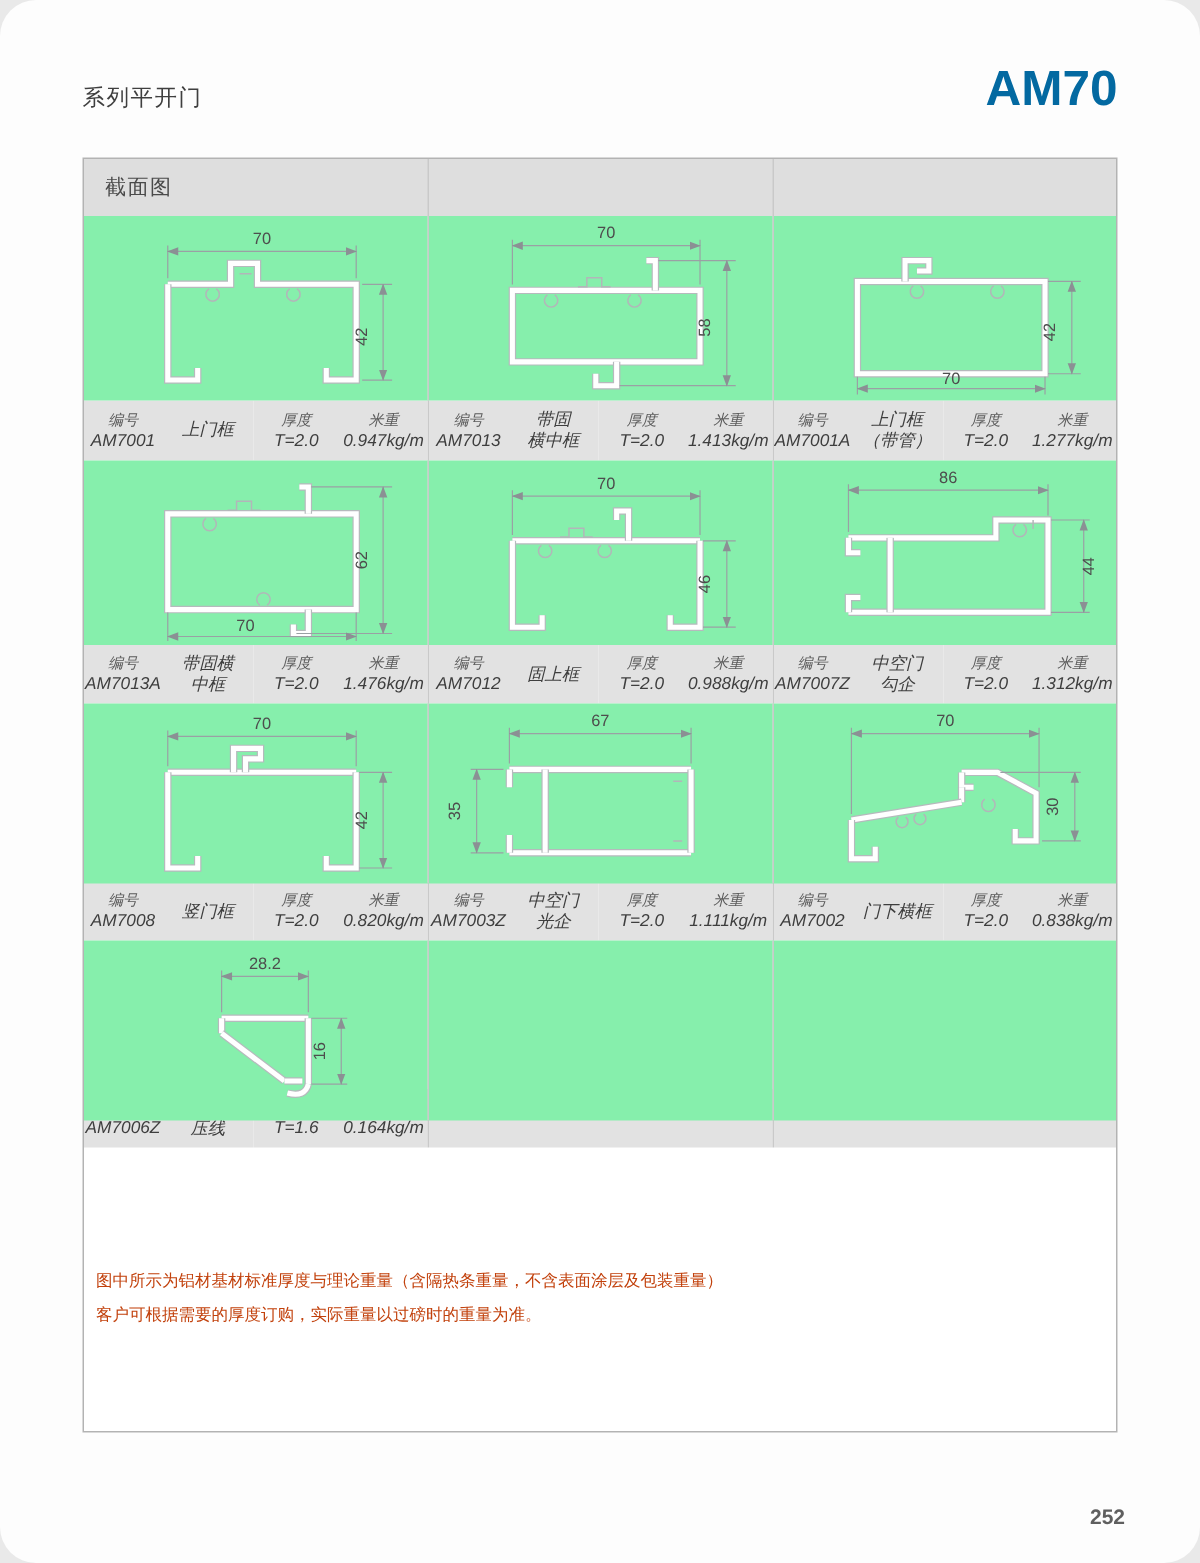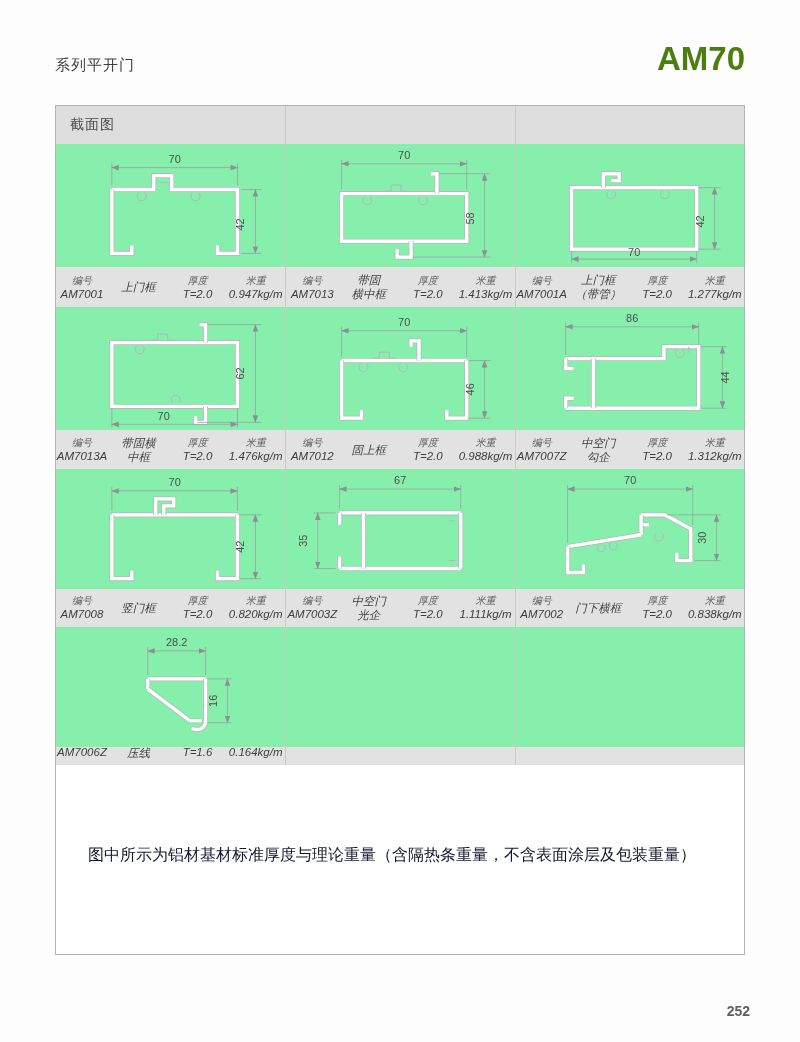--- a/index.html
+++ b/index.html
@@ -1,21 +1,21 @@
 <!DOCTYPE html>
 <html><head>
 <meta charset="utf-8">
 <style>
   html,body{margin:0;padding:0;background:#e9e9e9;}
   .page{position:relative;width:800px;height:1042px;background:#fdfdfd;margin:0 auto;
-        font-family:"Liberation Sans","DejaVu Sans",sans-serif;color:#444;overflow:hidden;}
+        font-family:"Liberation Sans","DejaVu Sans",sans-serif;color:#444;overflow:hidden;border-radius:24px;}
   
   .hdr{position:absolute;left:55px;right:55px;top:38px;height:52px;}
   .series{position:absolute;left:0;top:18px;font-size:15px;letter-spacing:1px;color:#3f3f3f;}
-  .model{position:absolute;right:0;top:2px;font-size:33px;font-weight:700;color:#4d7c0f;letter-spacing:0px;font-stretch:condensed;}
+  .model{position:absolute;right:0;top:2px;font-size:33px;font-weight:700;color:#0369a1;letter-spacing:0px;font-stretch:condensed;}
   
   .tbl{position:absolute;left:55px;top:105px;width:690px;height:850px;
        border:1px solid #b3b3b3;box-sizing:border-box;background:#fff;}
   .row3{display:grid;grid-template-columns:1fr 1fr 1fr;}
   .row3>.cell{border-left:1px solid #c9c9c9;box-sizing:border-box;min-width:0;}
   .row3>.cell:first-child{border-left:none;}
   .thead{height:38px;background:#dedede;}
   .thead .cell{display:flex;align-items:center;}
   .thead .cap{font-size:14px;color:#4a4a4a;padding-left:14px;letter-spacing:1px;}
   .drow .cell{background:#86efac;position:relative;}
@@ -23,21 +23,21 @@
   .drow svg{display:block;width:100%;height:100%;}
   .srow .cell{background:#fff;}
   .spec{display:grid;grid-template-columns:52px 61px 57px 1fr;column-gap:0;height:100%;font-style:italic;}
   .s1{height:40px}.s2{height:39px}.s3{height:39px}.s4{height:39px}
   .sc{background:#e2e2e2;display:flex;flex-direction:column;align-items:center;justify-content:center;overflow:hidden;}
   .sc .l{font-size:10px;line-height:13px;color:#5a5a5a;}
   .sc .v{font-size:11.5px;line-height:14px;color:#3e3e3e;}
   .sc .v:empty{display:none;}
   .specfill{height:100%;background:#e2e2e2;}
   .notearea{height:167px;position:relative;}
-  .note{position:absolute;left:32px;top:78px;font-size:16px;line-height:23px;color:#0f172a;}
+  .note{position:absolute;left:8px;top:78px;font-size:11px;line-height:23px;color:#c2410c;}
   .pagenum{position:absolute;right:50px;top:1003px;font-size:14px;font-weight:700;color:#5f5f5f;}
   
   .wall{fill:none;stroke:#b6babd;stroke-width:5;stroke-linejoin:miter;stroke-linecap:butt;}
   .wi{fill:none;stroke:#ffffff;stroke-width:3.4;stroke-linejoin:miter;stroke-linecap:butt;}
   .thin{fill:none;stroke:#b2b6b9;stroke-width:1;}
   .x{fill:none;stroke:#9aa0a4;stroke-width:0.8;}
   .d{fill:none;stroke:#9aa0a4;stroke-width:0.8;}
   .t{font-family:"Liberation Sans","DejaVu Sans",sans-serif;font-size:11px;fill:#4d4d4d;}
 </style>
 </head>
@@ -514,19 +514,20 @@
           <div class="specfill"></div>
         </div>
       <div class="cell">
           <div class="specfill"></div>
         </div>
     </div>
 
     <div class="notearea">
       <div class="note">
         <div>图中所示为铝材基材标准厚度与理论重量（含隔热条重量，不含表面涂层及包装重量）</div>
+        <div>客户可根据需要的厚度订购，实际重量以过磅时的重量为准。</div>
       </div>
     </div>
 
   </div>
 
   <div class="pagenum">252</div>
 </div>
 
 </body></html>

